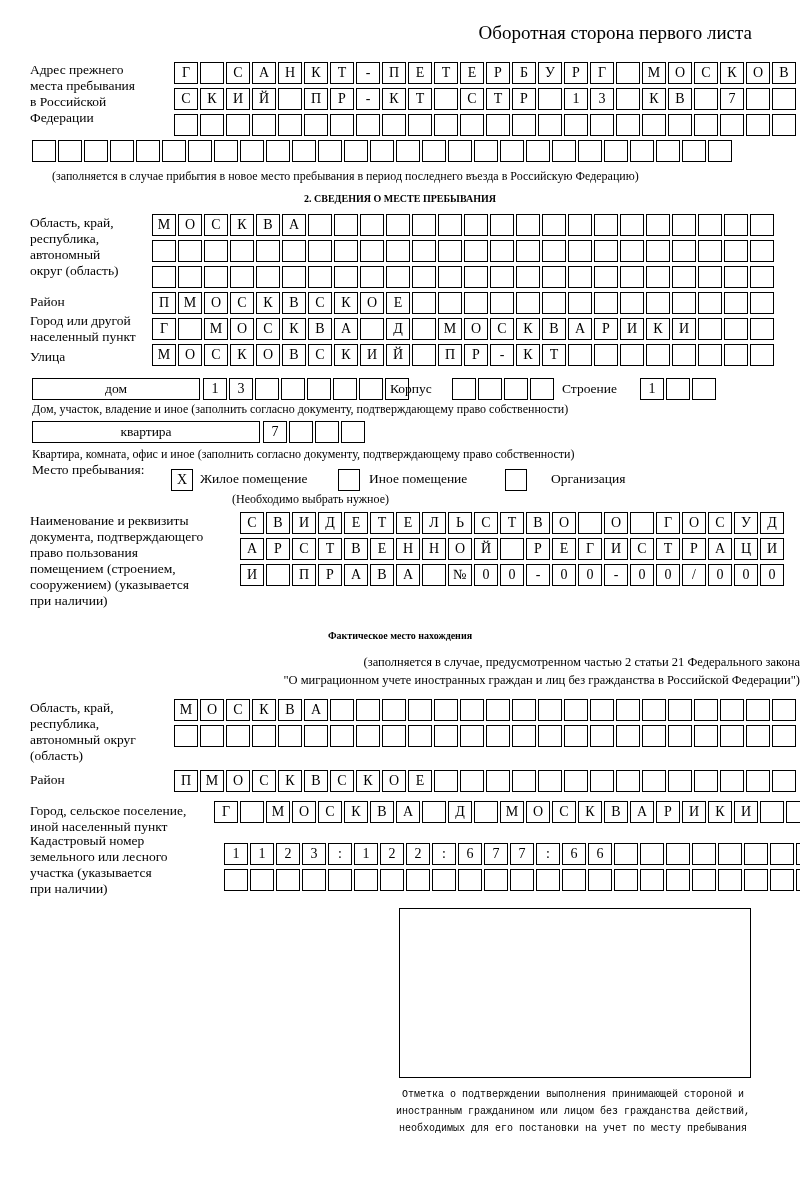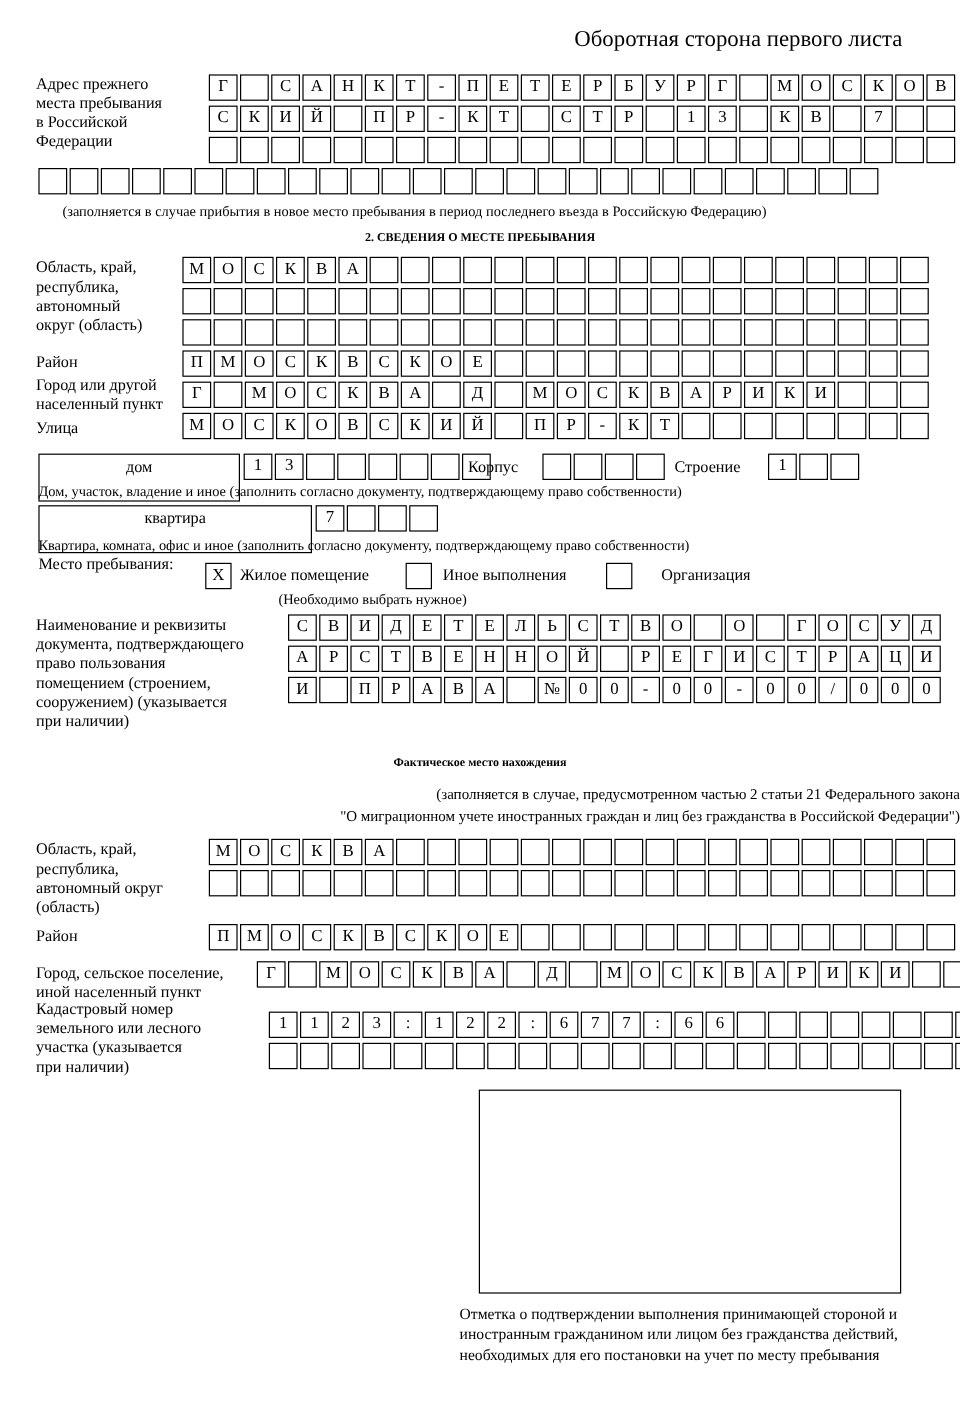--- a/index.html
+++ b/index.html
@@ -69,21 +69,21 @@
     font-size: 14px;
     line-height: 20px;
     text-align: center;
     font-family: "Liberation Serif", serif;
     background: #fff;
   }
   .boxlabel {
     position: absolute;
     border: 1px solid #000;
     box-sizing: border-box;
-    height: 40px;
+    height: 22px;
     font-size: 13.5px;
     line-height: 20px;
     text-align: center;
   }
   .inline-label {
     position: absolute;
     font-size: 13.5px;
     line-height: 22px;
     white-space: nowrap;
   }
@@ -98,24 +98,25 @@
     line-height: 20px;
     position: absolute;
   }
   .bigbox {
     position: absolute;
     border: 1px solid #000;
     box-sizing: border-box;
   }
   .footnote {
     position: absolute;
-    font-size: 13px;
+    font-size: 10px;
     line-height: 17px;
-    text-align: left;
+    text-align: center;
     width: 380px;
+    font-family: Liberation Mono, monospace;
   }
 </style>
 </head>
 <body>
 
 <div class="page">
 
   <div class="hdr-right">Оборотная сторона первого листа</div>
 
   <div class="label" style="left:30px; top:62px;">Адрес прежнего
@@ -436,21 +437,21 @@
       <div class="cell"></div>
       <div class="cell"></div>
       <div class="cell"></div>
     </div>
   <div class="note" style="left:32px; top:447px;">Квартира, комната, офис и иное (заполнить согласно документу, подтверждающему право собственности)</div>
 
   <div class="inline-label" style="left:32px; top:459px;">Место пребывания:</div>
   <div class="checkbox" style="left:171px; top:469px;">X</div>
   <div class="inline-label" style="left:200px; top:468px;">Жилое помещение</div>
   <div class="checkbox" style="left:338px; top:469px;"></div>
-  <div class="inline-label" style="left:369px; top:468px;">Иное выполнения</div>
+  <div class="inline-label" style="left:369px; top:468px;">Иное помещение</div>
   <div class="checkbox" style="left:505px; top:469px;"></div>
   <div class="inline-label" style="left:551px; top:468px;">Организация</div>
   <div class="note" style="left:232px; top:492px;">(Необходимо выбрать нужное)</div>
 
   <div class="label" style="left:30px; top:513px;">Наименование и реквизиты
 документа, подтверждающего
 право пользования
 помещением (строением,
 сооружением) (указывается
 при наличии)</div>

